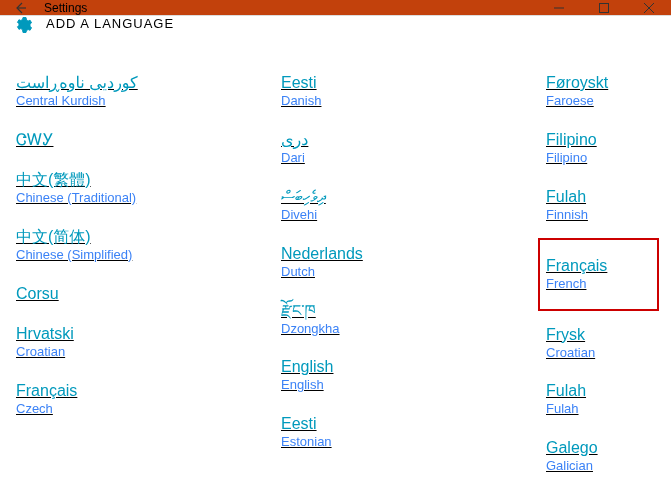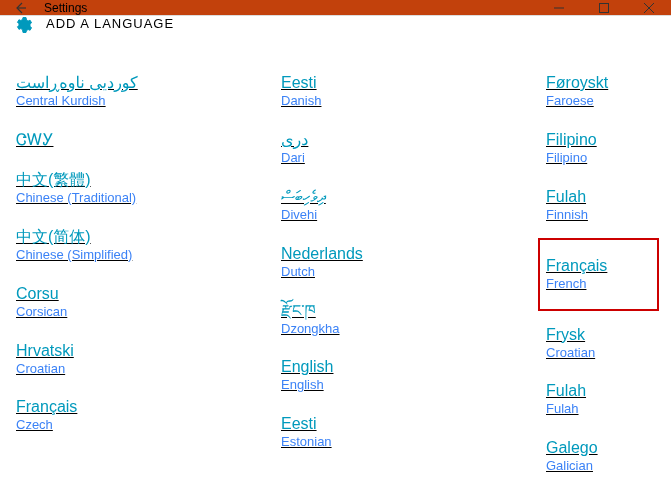--- a/index.html
+++ b/index.html
@@ -152,21 +152,20 @@
       <div class="lang-item">
         <div class="lang-native">中文(繁體)</div>
         <div class="lang-english">Chinese (Traditional)</div>
       </div>
       <div class="lang-item">
         <div class="lang-native">中文(简体)</div>
         <div class="lang-english">Chinese (Simplified)</div>
       </div>
       <div class="lang-item">
         <div class="lang-native">Corsu</div>
-        <div class="lang-english">Corsican</div>
       </div>
       <div class="lang-item">
         <div class="lang-native">Hrvatski</div>
         <div class="lang-english">Croatian</div>
       </div>
       <div class="lang-item">
         <div class="lang-native">Français</div>
         <div class="lang-english">Czech</div>
       </div>
     </div>

